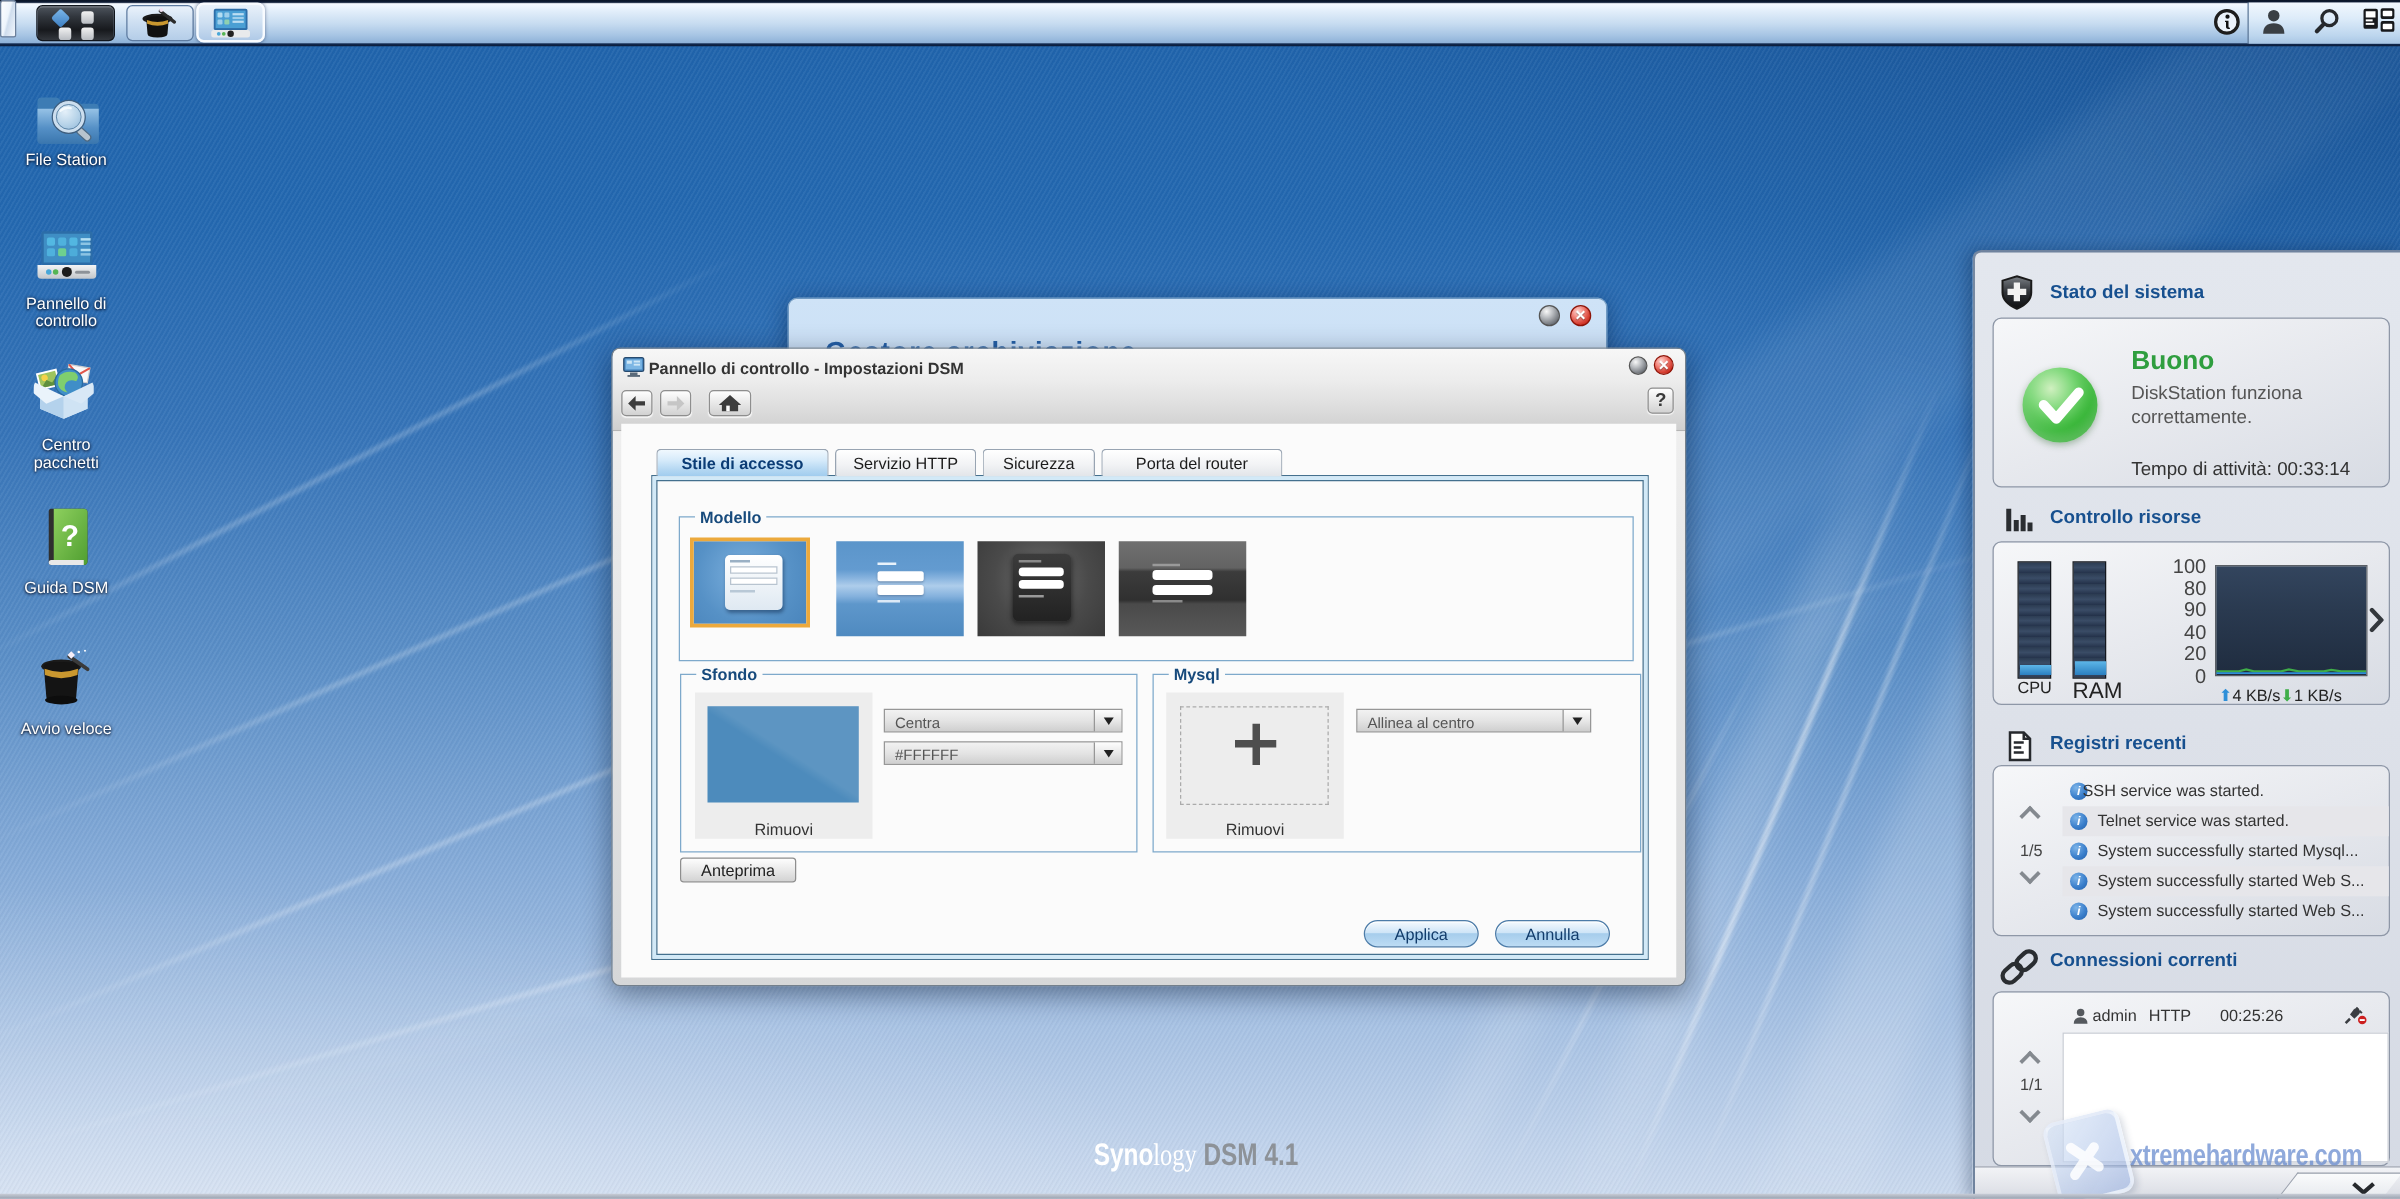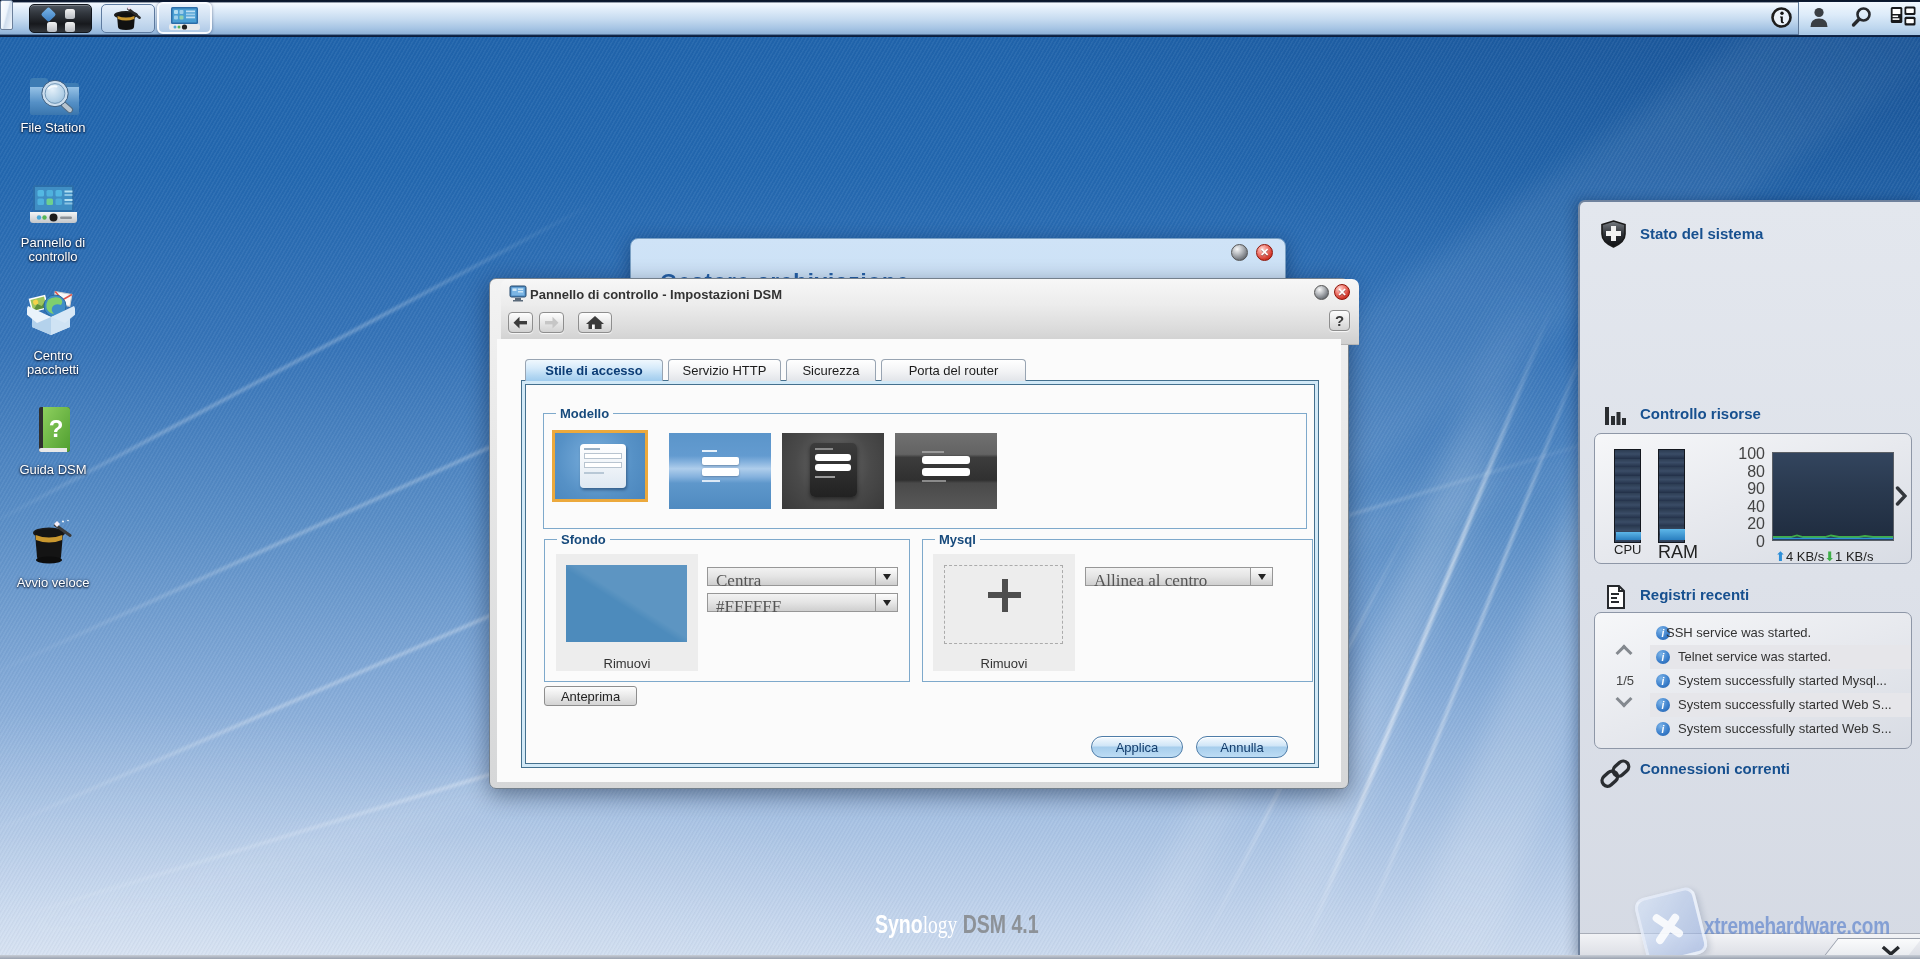--- a/index.html
+++ b/index.html
@@ -39,40 +39,40 @@
 #bgwin .title{position:absolute;left:29px;top:30px;font-size:22px;font-weight:bold;color:#2560a6;letter-spacing:1px;}
 .ballbtn{position:absolute;width:17px;height:17px;border-radius:50%;}
 .ball-gray{background:radial-gradient(circle at 35% 28%,#f8f8f8 0%,#b9bcc0 35%,#6e7278 75%,#4e5258 100%);border:1px solid #555;}
 .ball-red{background:radial-gradient(circle at 35% 28%,#ffd9d4 0%,#f2837a 35%,#d3392c 70%,#b21d12 100%);border:1px solid #8e1408;}
 .ball-red:after{content:"✕";position:absolute;left:0;top:0;width:100%;height:100%;color:#fff;font-size:11px;font-weight:bold;
  display:flex;align-items:center;justify-content:center;text-shadow:0 1px 1px rgba(0,0,0,.4);}
 #mainwin{position:absolute;left:489px;top:278px;width:860px;height:511px;border-radius:7px;
  border:1px solid #74808c;background:linear-gradient(180deg,#f3f3f3 0%,#e9e9e9 30%,#d6d7d8 100%);
  box-shadow:0 6px 22px rgba(0,15,40,.45);}
 #winhead{position:absolute;left:0;top:0;width:100%;height:66px;border-radius:7px 7px 0 0;border-bottom:1px solid #b5b5b5;
- background:linear-gradient(180deg,#f7f7f7 0%,#ececec 40%,#dcdcdc 75%,#cfcfcf 100%);margin-left:11px;}
+ background:linear-gradient(180deg,#f7f7f7 0%,#ececec 40%,#dcdcdc 75%,#cfcfcf 100%);}
 #wintitle{position:absolute;left:29px;top:8px;font-size:13px;font-weight:bold;color:#333;}
 .navbtn{position:absolute;top:33px;width:25px;height:21px;border:1px solid #8e8e8e;border-radius:4px;
  background:linear-gradient(180deg,#fefefe 0%,#e8e8e8 50%,#d2d2d2 100%);box-shadow:0 1px 1px rgba(255,255,255,.8);}
 .navbtn span{position:absolute;left:0;top:0;width:100%;height:100%;display:flex;align-items:center;justify-content:center;
  font-size:15px;font-weight:bold;color:#3a3a3a;}
 #winbody{position:absolute;left:7px;top:60px;width:844px;height:443px;background:#fbfbfb;}
 
 .tab{position:absolute;top:-22px;height:22px;border:1px solid #98a4b2;border-bottom:none;border-radius:4px 4px 0 0;
  background:linear-gradient(180deg,#ffffff 0%,#f2f3f5 55%,#e2e5e9 100%);
  font-size:13px;color:#1c1c1c;display:flex;align-items:center;justify-content:center;}
 .tab.active{background:linear-gradient(180deg,#f0f8fe 0%,#d5eafa 40%,#b4d7f2 75%,#a0ccee 100%);color:#0b3c75;font-weight:bold;}
 #tabpanel{position:absolute;left:24px;top:41px;width:798px;height:388px;border:1px solid #44708e;}
 #tabpanel .inner{position:absolute;left:0;top:0;width:100%;height:100%;border:3px solid #d2e9f7;}
 #tabpanel .inner2{position:absolute;left:0;top:0;width:100%;height:100%;border:1px solid #44708e;background:#fbfbfb;}
 .fieldset{position:absolute;border:1px solid #7ea9cb;}
 .legend{position:absolute;top:-8px;left:12px;background:#fbfbfb;padding:0 4px;font-size:13px;font-weight:bold;color:#174a7c;}
 .thumb{position:absolute;top:19px;width:102px;height:76px;}
 .gsel{position:absolute;height:19px;border:1px solid #979797;background:linear-gradient(180deg,#f2f2f2 0%,#e4e4e4 50%,#cfcfcf 100%);
- font-size:17px;color:#555;font-family:Liberation Serif, serif;}
+ font-size:12px;color:#555;}
 .gsel .txt{position:absolute;left:8px;top:3px;}
 .gsel .arr{position:absolute;right:0;top:0;width:22px;height:100%;border-left:1px solid #979797;
  background:linear-gradient(180deg,#fdfdfd 0%,#e8e8e8 50%,#cdcdcd 100%);display:flex;align-items:center;justify-content:center;}
 .gsel .arr:after{content:"";width:0;height:0;border:4px solid transparent;border-top:6px solid #222;margin-top:5px;}
 .graybtn{position:absolute;border:1px solid #8e8e8e;border-radius:3px;font-size:13px;color:#222;
  background:linear-gradient(180deg,#fdfdfd 0%,#e9e9e9 50%,#d3d3d3 100%);display:flex;align-items:center;justify-content:center;}
 .bluebtn{position:absolute;width:92px;height:22px;border:1px solid #4d7ca8;border-radius:11px;font-size:13px;color:#123c6b;
  background:linear-gradient(180deg,#f5fafe 0%,#cfe5f7 45%,#a6cdec 50%,#bddcf4 100%);display:flex;align-items:center;justify-content:center;
  box-shadow:inset 0 1px 0 #fff;}
 
@@ -426,20 +426,31 @@
             <stop offset="0" stop-color="#7a7f85"></stop>
             <stop offset=".5" stop-color="#2e3136"></stop>
             <stop offset="1" stop-color="#0f1012"></stop>
           </linearGradient>
         </defs>
       <rect x="11" y="6" width="5" height="15" fill="#f2f2f2"></rect>
       <rect x="6" y="11" width="15" height="5" fill="#f2f2f2"></rect>
     </svg>
   </div>
   <div class="phead" style="top:23px;">Stato del sistema</div>
+  <div class="pbox" style="top:52px;height:136px;">
+    <div style="position:absolute;left:23px;top:39px;width:60px;height:60px;border-radius:50%;
+      background:radial-gradient(circle at 38% 28%,#d0f0c0 0%,#7ed87a 30%,#35b535 60%,#1e9a1e 100%);box-shadow:0 2px 6px rgba(20,80,20,.35), inset 0 -6px 10px rgba(255,255,255,.25);">
+      <svg width="60" height="60" viewBox="0 0 60 60" style="position:absolute;left:0;top:0;">
+        <path d="M17 30 L27 41 L45 20" fill="none" stroke="#fff" stroke-width="8" stroke-linecap="round" stroke-linejoin="round"></path>
+      </svg>
+    </div>
+    <div style="position:absolute;left:110px;top:22px;font-size:21px;font-weight:bold;color:#2f9e3f;">Buono</div>
+    <div style="position:absolute;left:110px;top:50px;font-size:15px;color:#555;line-height:19px;">DiskStation funziona<br>correttamente.</div>
+    <div style="position:absolute;left:110px;top:112px;font-size:15px;color:#333;">Tempo di attività: 00:33:14</div>
+  </div>
   <div class="abs" style="left:23px;top:201px;">
     <svg width="26" height="26" viewBox="0 0 26 26">
       <rect x="2" y="4" width="4" height="18" fill="#2a2d31"></rect>
       <rect x="8" y="13" width="4" height="9" fill="#2a2d31"></rect>
       <rect x="13.5" y="9" width="4" height="13" fill="#2a2d31"></rect>
       <rect x="19" y="15" width="4" height="7" fill="#2a2d31"></rect>
     </svg>
   </div>
   <div class="phead" style="top:203px;">Controllo risorse</div>
   <div class="pbox" style="top:231px;height:131px;">
@@ -507,20 +518,40 @@
   </div>
   <div class="abs" style="left:17px;top:554px;">
     <svg width="36" height="36" viewBox="0 0 36 36">
       <g fill="none" stroke="#2a2d31" stroke-width="3.4" transform="rotate(48 18 18)">
         <rect x="12.5" y="1.5" width="11" height="17" rx="5.5"></rect>
         <rect x="12.5" y="16.5" width="11" height="17" rx="5.5"></rect>
       </g>
     </svg>
   </div>
   <div class="phead" style="top:558px;">Connessioni correnti</div>
+  <div class="pbox" style="top:591px;height:140px;">
+    <svg width="13" height="14" viewBox="0 0 13 14" style="position:absolute;left:63px;top:12px;">
+      <circle cx="6.5" cy="4" r="3" fill="#55595e"></circle>
+        <path d="M1 13 Q1 7.8 6.5 7.8 Q12 7.8 12 13 Z" fill="#55595e"></path>
+    </svg>
+    <div style="position:absolute;left:79px;top:11px;font-size:13px;color:#333;">admin</div>
+    <div style="position:absolute;left:124px;top:11px;font-size:13px;color:#333;">HTTP</div>
+    <div style="position:absolute;left:181px;top:11px;font-size:13px;color:#333;">00:25:26</div>
+    <svg width="19" height="15" viewBox="0 0 19 15" style="position:absolute;left:280px;top:11px;">
+      <path d="M1.5 13.5 L5 10" stroke="#3a3d42" stroke-width="2" fill="none"></path>
+      <path d="M5 6.5 L8.5 10 L12 6.5 Q14 4.5 12 2.5 Q10 0.5 8 2.5 Z" fill="#3a3d42"></path>
+      <path d="M10 1 L12 3 M12.5 3.5 L14.5 5.5" stroke="#3a3d42" stroke-width="1.6"></path>
+      <circle cx="14.8" cy="11" r="3.4" fill="#cc1f1f"></circle>
+        <rect x="12.8" y="10.3" width="4" height="1.5" fill="#fff"></rect>
+    </svg>
+    <div style="position:absolute;left:55px;top:32px;width:261px;height:104px;background:#fff;border:1px solid #c8ccd4;"></div>
+    <div class="uarr" style="left:21px;top:47px;"></div>
+    <div style="position:absolute;left:16px;top:66px;width:28px;text-align:center;font-size:13px;color:#444;">1/1</div>
+    <div class="darr" style="left:21px;top:92px;"></div>
+  </div>
   <div id="pfoot"></div>
   <div id="ptab">
     <svg width="20" height="12" viewBox="0 0 20 12" style="position:absolute;left:52px;top:6px;transform:skewX(38deg);">
         <path d="M2 2 L10 9 L18 2" stroke="#26292d" stroke-width="3.4" fill="none"></path>
       </svg>
   </div>
   <div id="wmark">
     <div style="position:absolute;left:60px;top:10px;width:62px;height:68px;border-radius:10px;border:3px solid rgba(246,249,253,.65);
       background:linear-gradient(135deg,rgba(214,228,247,.62),rgba(152,176,224,.60));transform:rotate(-14deg);box-shadow:2px 3px 6px rgba(30,50,90,.18);">
       <svg width="56" height="62" viewBox="0 0 56 62">

